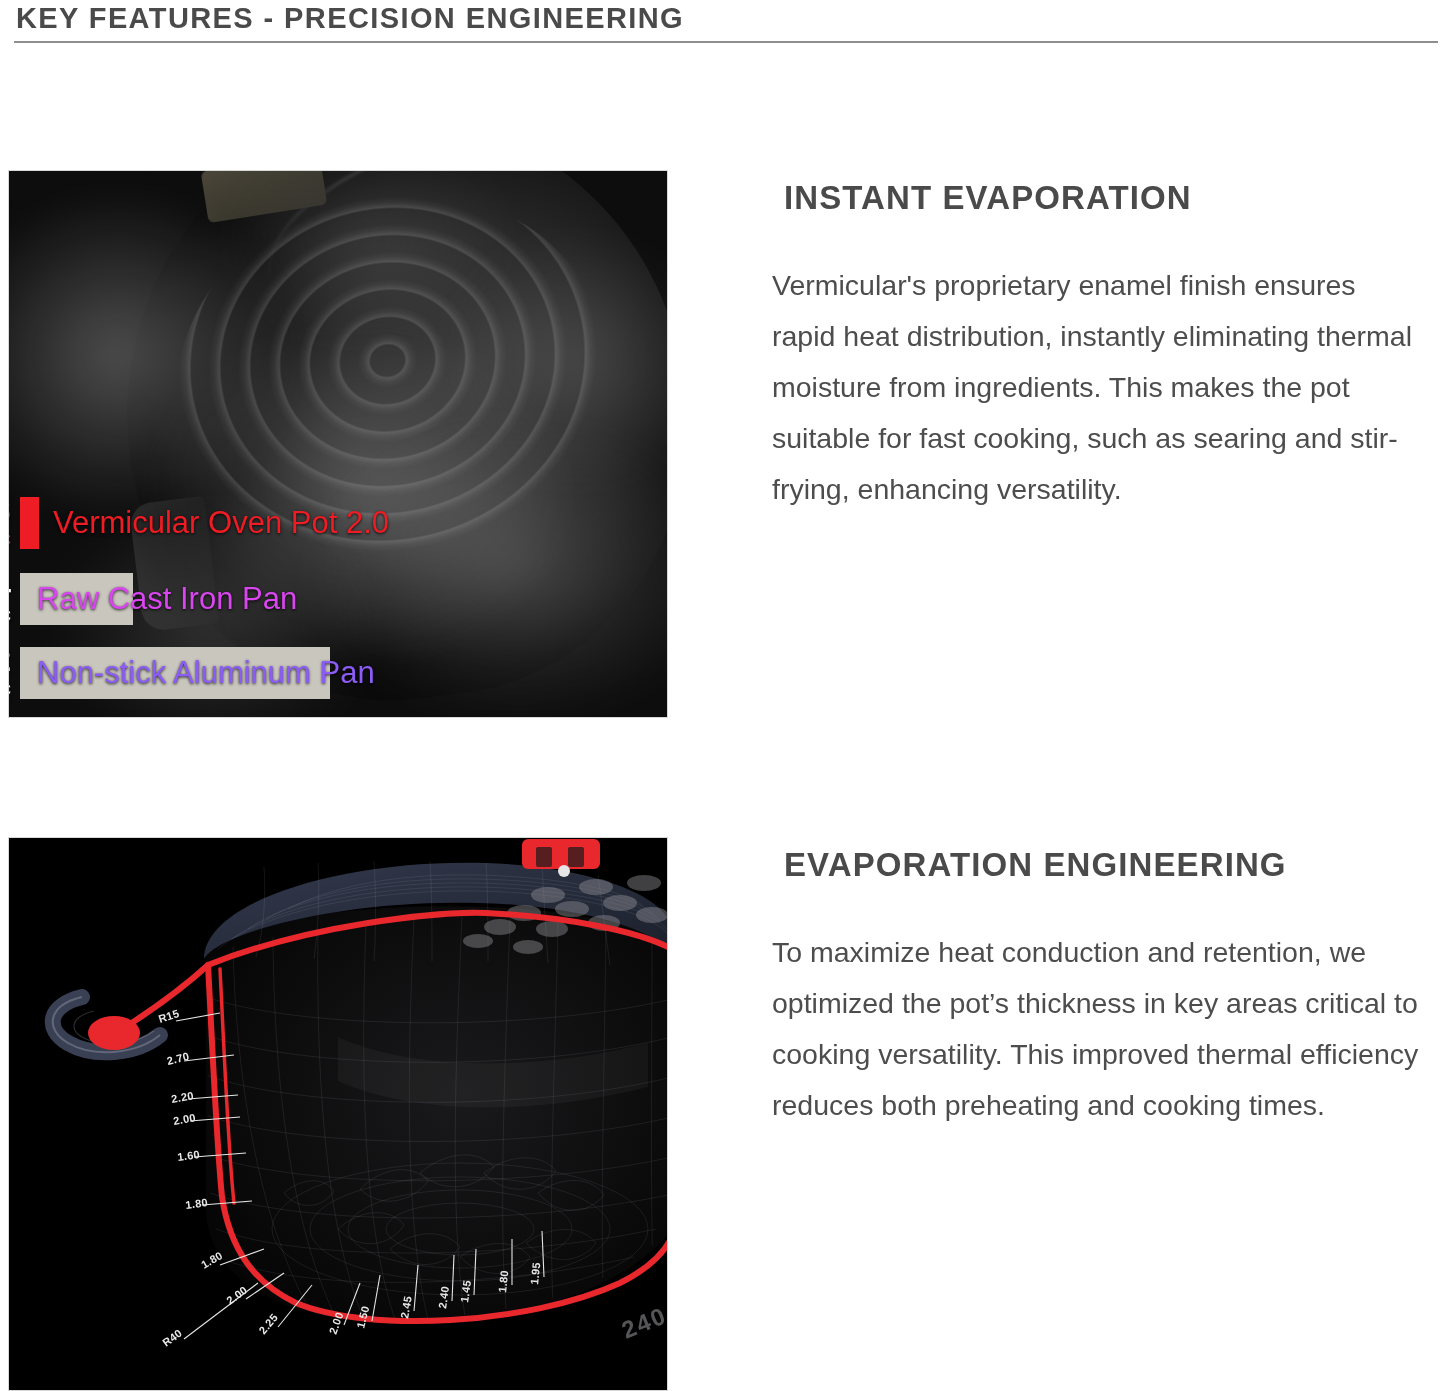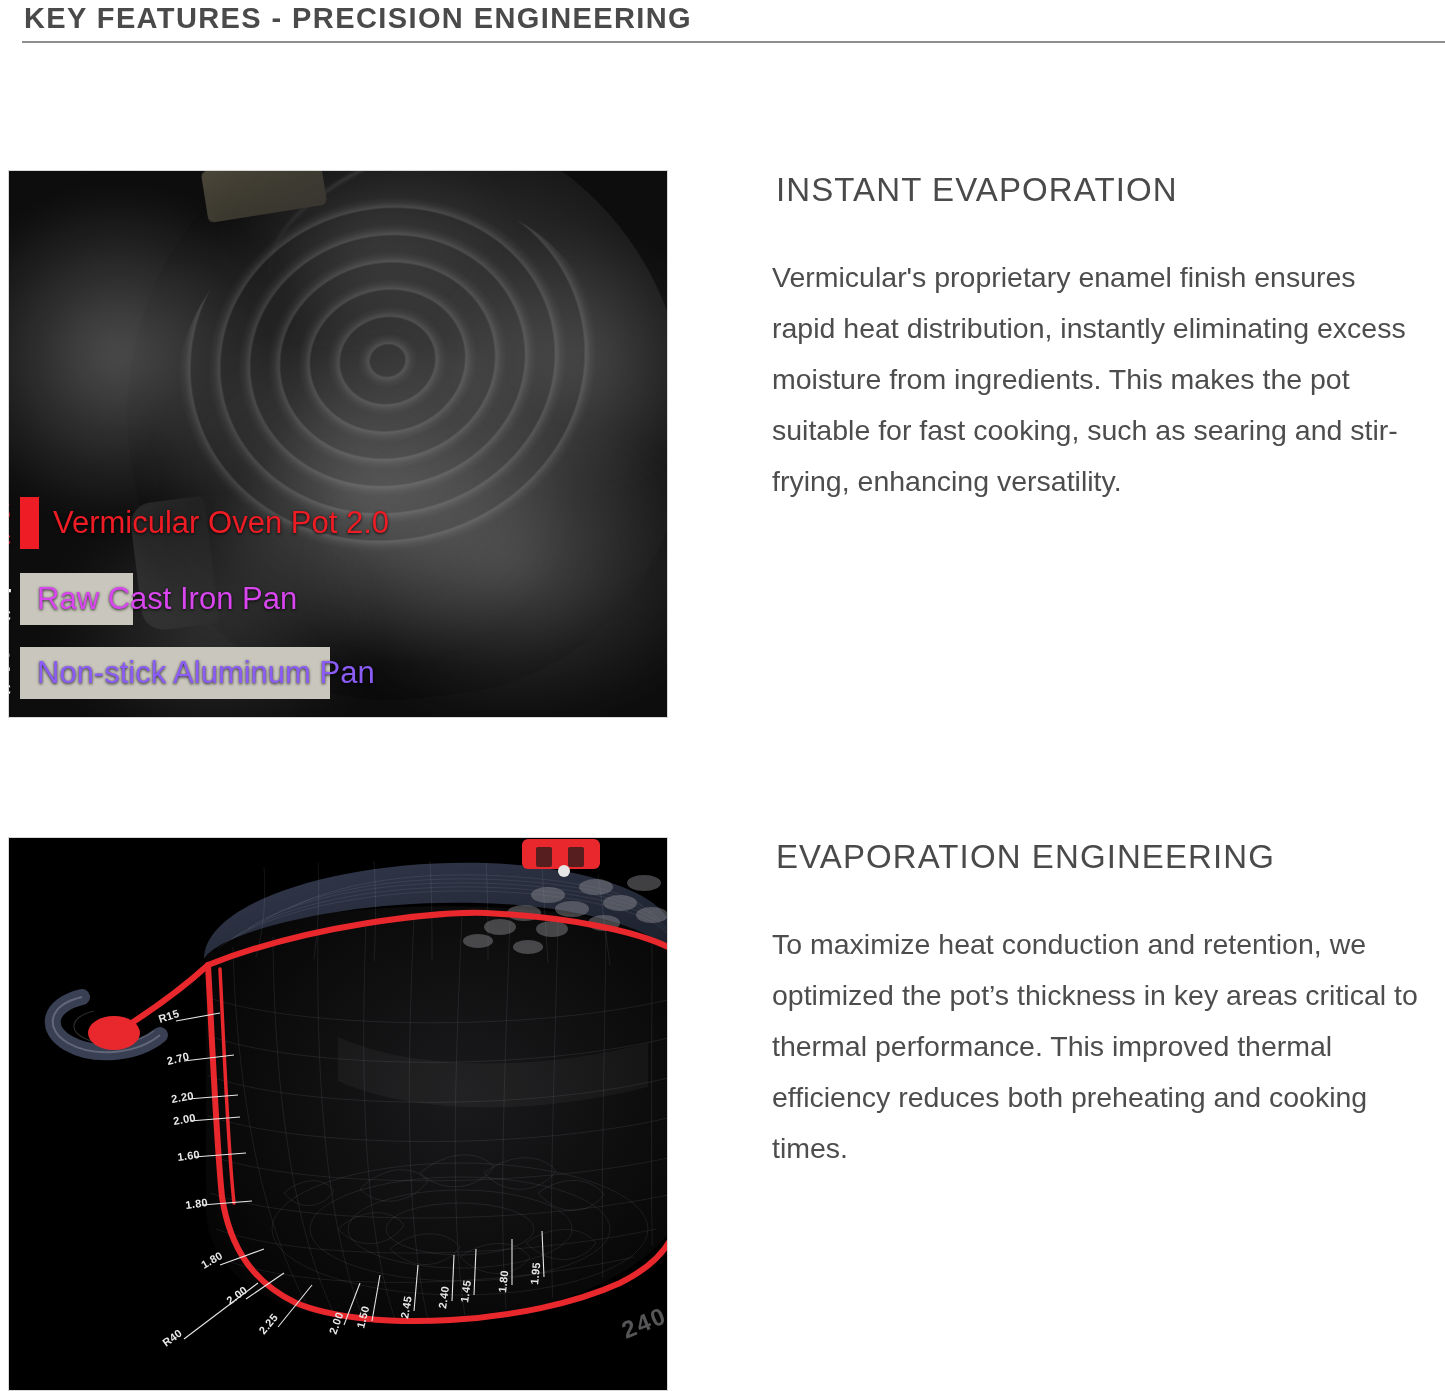--- a/index.html
+++ b/index.html
@@ -12,21 +12,21 @@
     height: 1391px;
     font-family: "Liberation Sans", sans-serif;
     color: #3f3f3f;
     overflow: hidden;
     position: relative;
   }
 
   
   #page-header {
     position: absolute;
-    left: 8px; top: 0;
+    left: 0; top: 0;
     width: 1157px;
     height: 46px;
   }
   #page-header .title {
     position: absolute;
     left: 16px;
     top: 2px;
     font-size: 29px;
     font-weight: 700;
     letter-spacing: 1.4px;
@@ -53,23 +53,23 @@
   }
   .media-border {
     position: absolute;
     inset: 0;
     box-shadow: inset 0 0 0 1px #d8d8d8;
     pointer-events: none;
   }
 
   .copy { position: absolute; }
   .copy h2 {
-    margin: 4px;
+    margin: 12px;
     font-size: 33px;
-    font-weight: 400;
+    font-weight: 700;
     letter-spacing: 1.1px;
     color: #4a4a4a;
     line-height: 1.1;
     font-family: "Liberation Sans", sans-serif;
   }
   .copy p {
     margin: 0;
     font-size: 28.5px;
     line-height: 51px;
     color: #4d4d4d;
@@ -275,21 +275,21 @@
         <div class="bar" style="width:310px;height:52px;background:#c9c6bd"></div>
         <div class="bar-label" style="color:#8b5cf6;left:17px">Non-stick Aluminum Pan</div>
       </div>
 
     </div>
     <div class="media-border"></div>
   </div>
 
   <div class="copy" id="evaporation-copy">
     <h2>INSTANT EVAPORATION</h2>
-    <p>Vermicular's proprietary enamel finish ensures rapid heat distribution, instantly eliminating excess moisture from ingredients. This makes the pot suitable for fast cooking, such as searing and stir-frying, enhancing versatility.</p>
+    <p>Vermicular's proprietary enamel finish ensures rapid heat distribution, instantly eliminating thermal moisture from ingredients. This makes the pot suitable for fast cooking, such as searing and stir-frying, enhancing versatility.</p>
   </div>
 </div>
 
 <div class="feature-row" id="feature-row-structural">
 
   <div class="media" id="structural-media">
     <div class="cad">
       <svg viewBox="0 0 660 554" preserveAspectRatio="none">
         <defs>
           <linearGradient id="lidg" x1="0" y1="0" x2="1" y2="1">
@@ -481,15 +481,15 @@
         </g>
 
         <text x="618" y="502" class="dim-label" style="fill:rgba(190,190,195,0.45);font-size:24px;letter-spacing:2px" transform="rotate(-22 618 502)">240</text>
       </svg>
     </div>
     <div class="media-border"></div>
   </div>
 
   <div class="copy" id="structural-copy">
     <h2>EVAPORATION ENGINEERING</h2>
-    <p>To maximize heat conduction and retention, we optimized the pot’s thickness in key areas critical to thermal performance. This improved thermal efficiency reduces both preheating and cooking times.</p>
+    <p>To maximize heat conduction and retention, we optimized the pot’s thickness in key areas critical to cooking versatility. This improved thermal efficiency reduces both preheating and cooking times.</p>
   </div>
 </div>
 
 </body></html>

